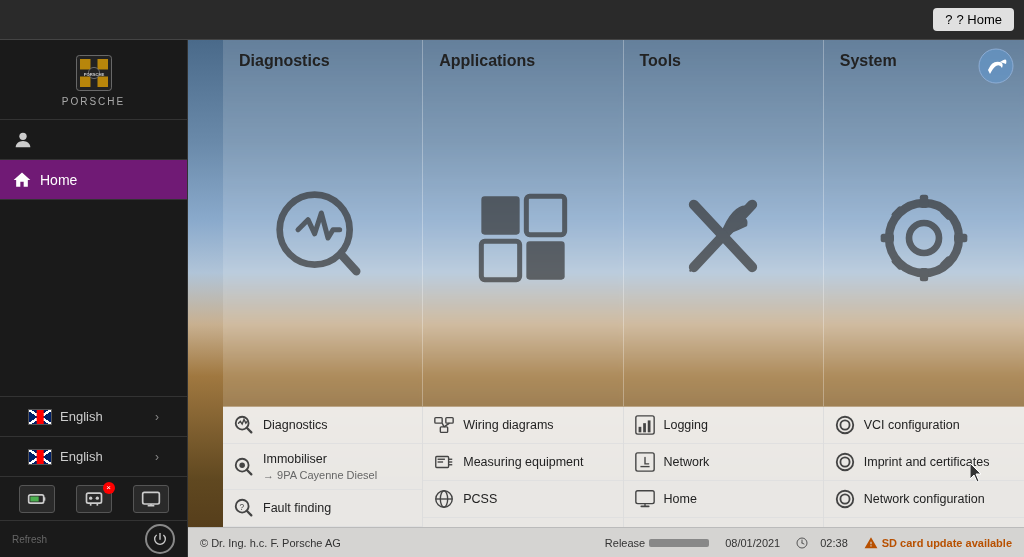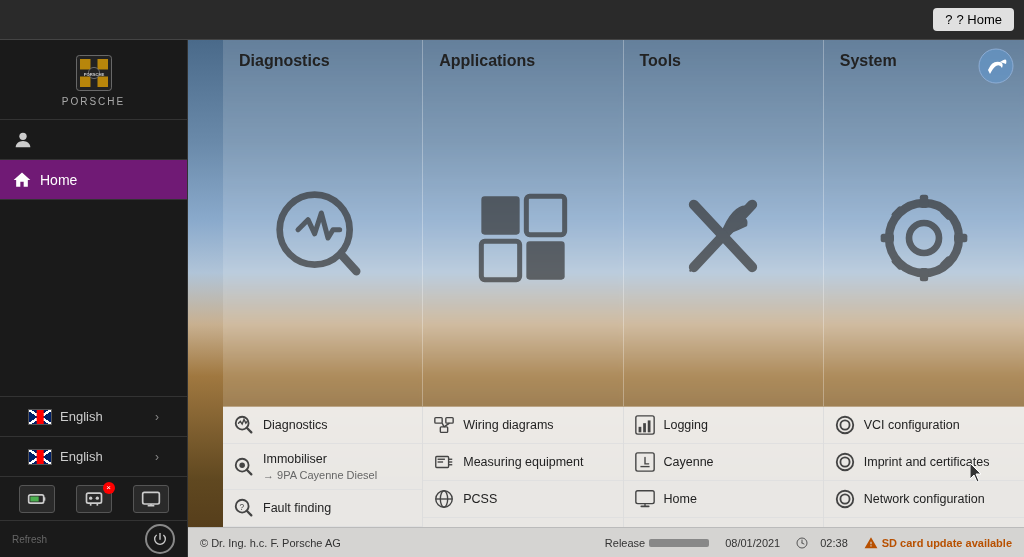--- a/index.html
+++ b/index.html
@@ -645,21 +645,21 @@
               <rect x="15" y="7" width="3" height="13" fill="#444"></rect>
             </svg>
             <span class="menu-item-text">Logging</span>
           </div>
           <div class="menu-item">
             <svg class="menu-item-icon" viewBox="0 0 24 24">
               <rect x="2" y="2" width="20" height="20" rx="2" fill="none" stroke="#444" stroke-width="1.5"></rect>
               <polyline points="12,7 12,14 16,14" fill="none" stroke="#444" stroke-width="1.5" stroke-linecap="round"></polyline>
               <line x1="7" y1="17" x2="17" y2="17" stroke="#444" stroke-width="1.5"></line>
             </svg>
-            <span class="menu-item-text">Cayenne</span>
+            <span class="menu-item-text">Network</span>
           </div>
           <div class="menu-item">
             <svg class="menu-item-icon" viewBox="0 0 24 24">
               <rect x="2" y="3" width="20" height="14" rx="2" fill="none" stroke="#444" stroke-width="1.5"></rect>
               <line x1="8" y1="20" x2="16" y2="20" stroke="#444" stroke-width="2" stroke-linecap="round"></line>
               <line x1="12" y1="17" x2="12" y2="20" stroke="#444" stroke-width="1.5"></line>
             </svg>
             <span class="menu-item-text">Home</span>
           </div>
         </div>

